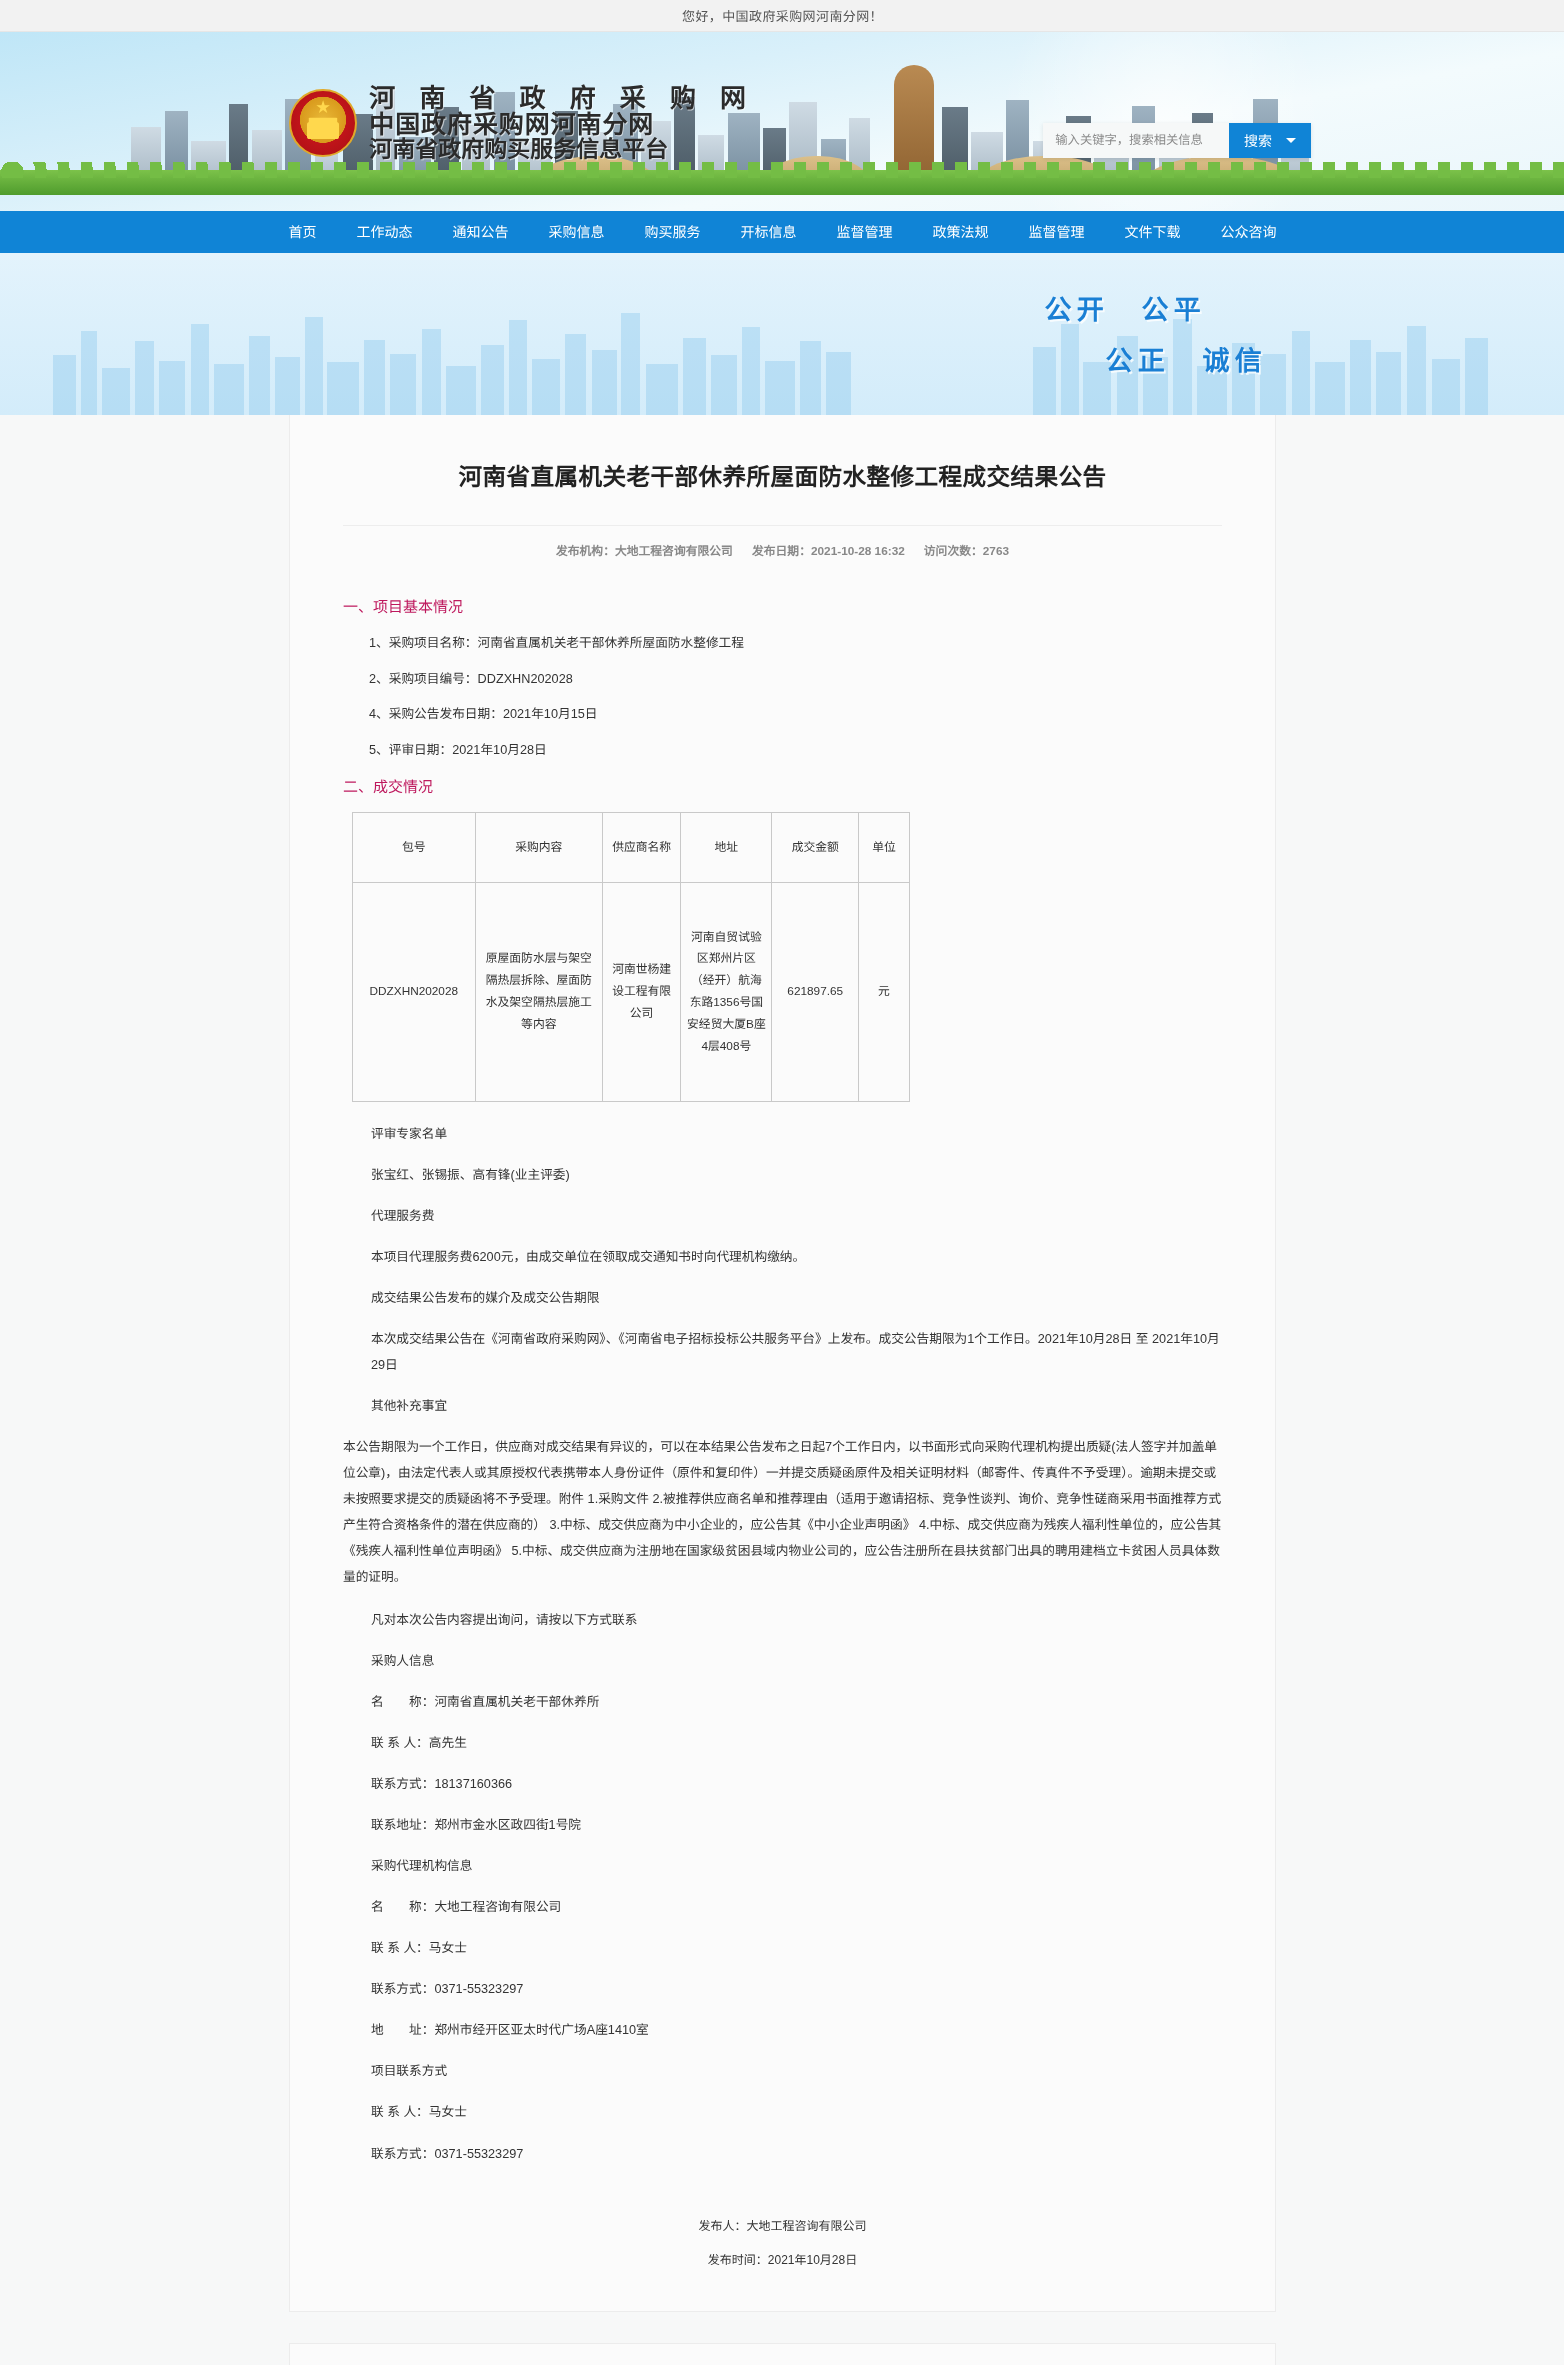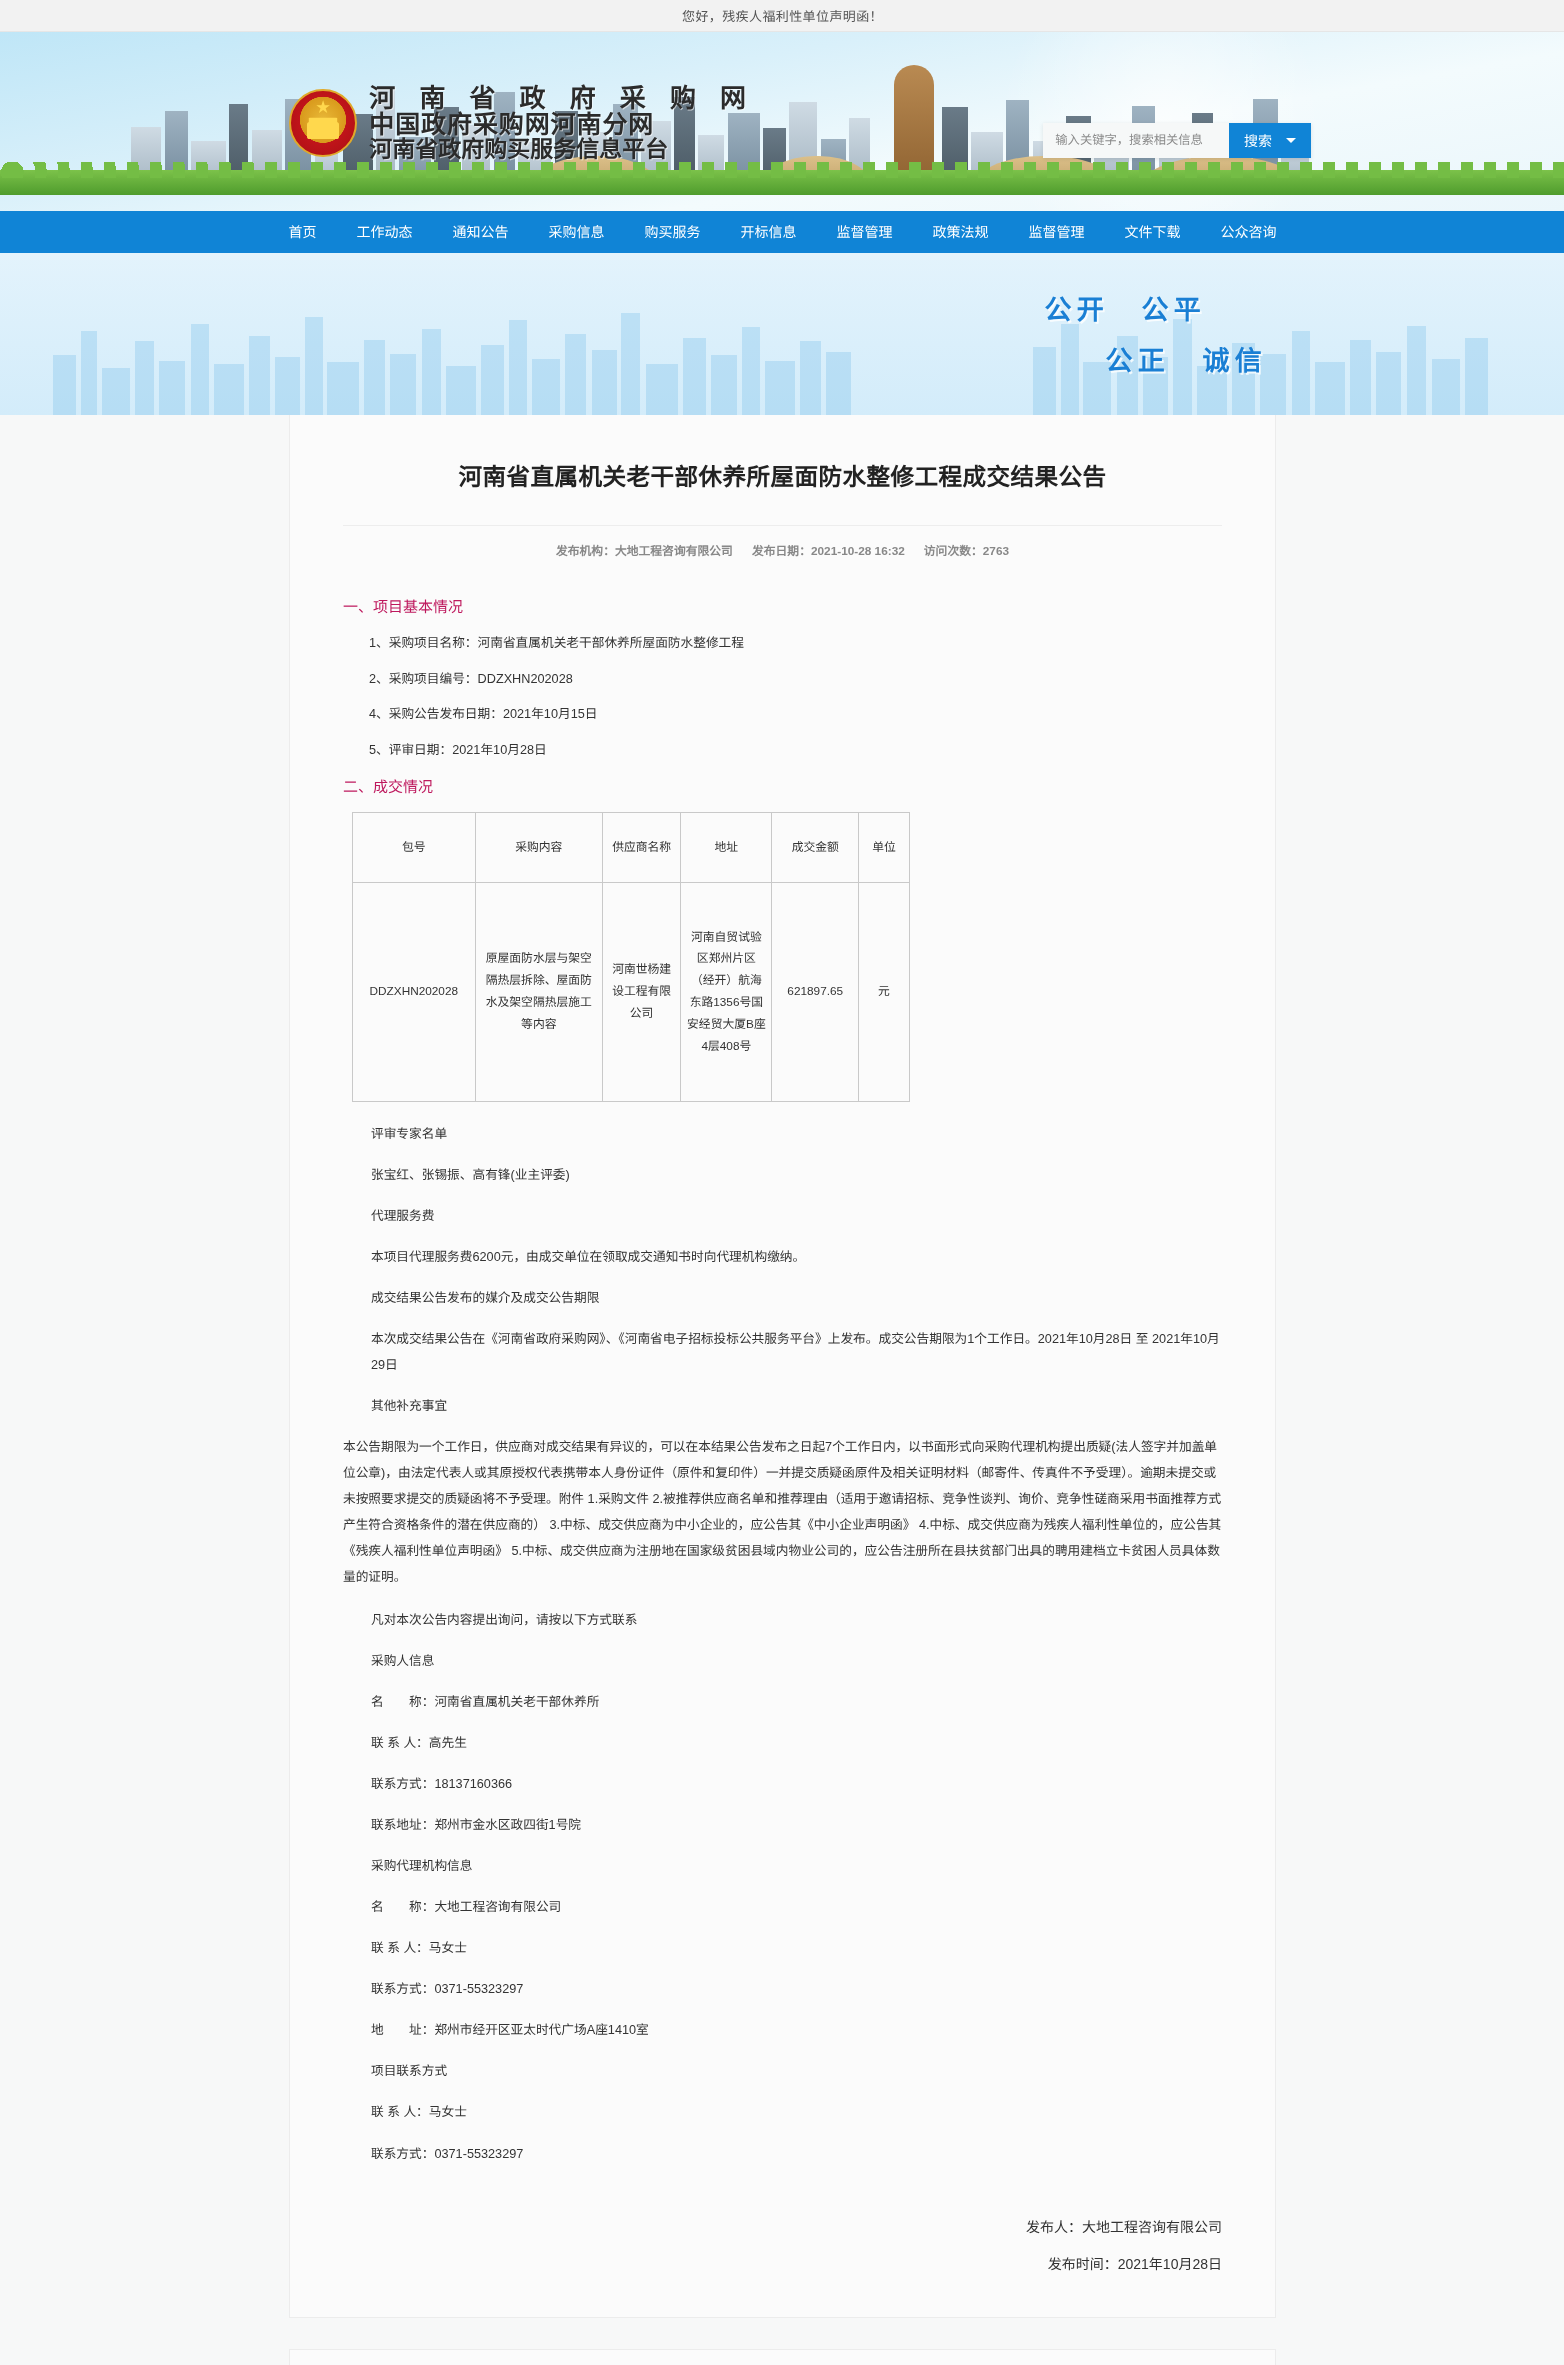--- a/index.html
+++ b/index.html
@@ -164,38 +164,38 @@
   table.result th, table.result td{
     border:0.9px solid #c9c9c9; text-align:center; vertical-align:middle;
     font-size:11.8px; color:#333; font-weight:normal; padding:5.3px 4.4px;
     line-height:1.85;
   }
   table.result thead th{ height:70px; }
   table.result tbody td{ height:219px; }
   col.c1{ width:119px; } col.c2{ width:123px; } col.c3{ width:76px; }
   col.c4{ width:88px; } col.c5{ width:84px; } col.c6{ width:49px; }
 
-  .signoff{ text-align:right; font-size:14px; color:#333; margin:49px 0 0 0; }
+  .signoff{ text-align:center; font-size:12px; color:#333; margin:49px 0 0 0; }
   .signoff div{ margin-bottom:17.5px; }
 
   
   .attach-card{
     width:987px; margin:31.5px auto 0 auto; background:#fbfbfb;
     border:0.9px solid #ececec; padding:0 53px 30px 53px;
   }
   .attach-h{
     display:flex; align-items:center; gap:8.8px;
     padding:23px 0 15.8px 0; border-bottom:0.9px solid #ededed;
   }
 </style>
 </head>
 <body>
 
 <div class="topbar">
-  <span>您好，残疾人福利性单位声明函！</span>
+  <span>您好，中国政府采购网河南分网！</span>
 </div>
 
 <div class="header">
   <div class="hdr-glow"></div>
 
   <div class="skyline">
     <div class="bld lt" style="left:131px;width:30px;height:68px;"></div>
     <div class="bld" style="left:165px;width:23px;height:84px;"></div>
     <div class="bld lt" style="left:191px;width:35px;height:54px;"></div>
     <div class="bld dk" style="left:229px;width:19px;height:91px;"></div>

